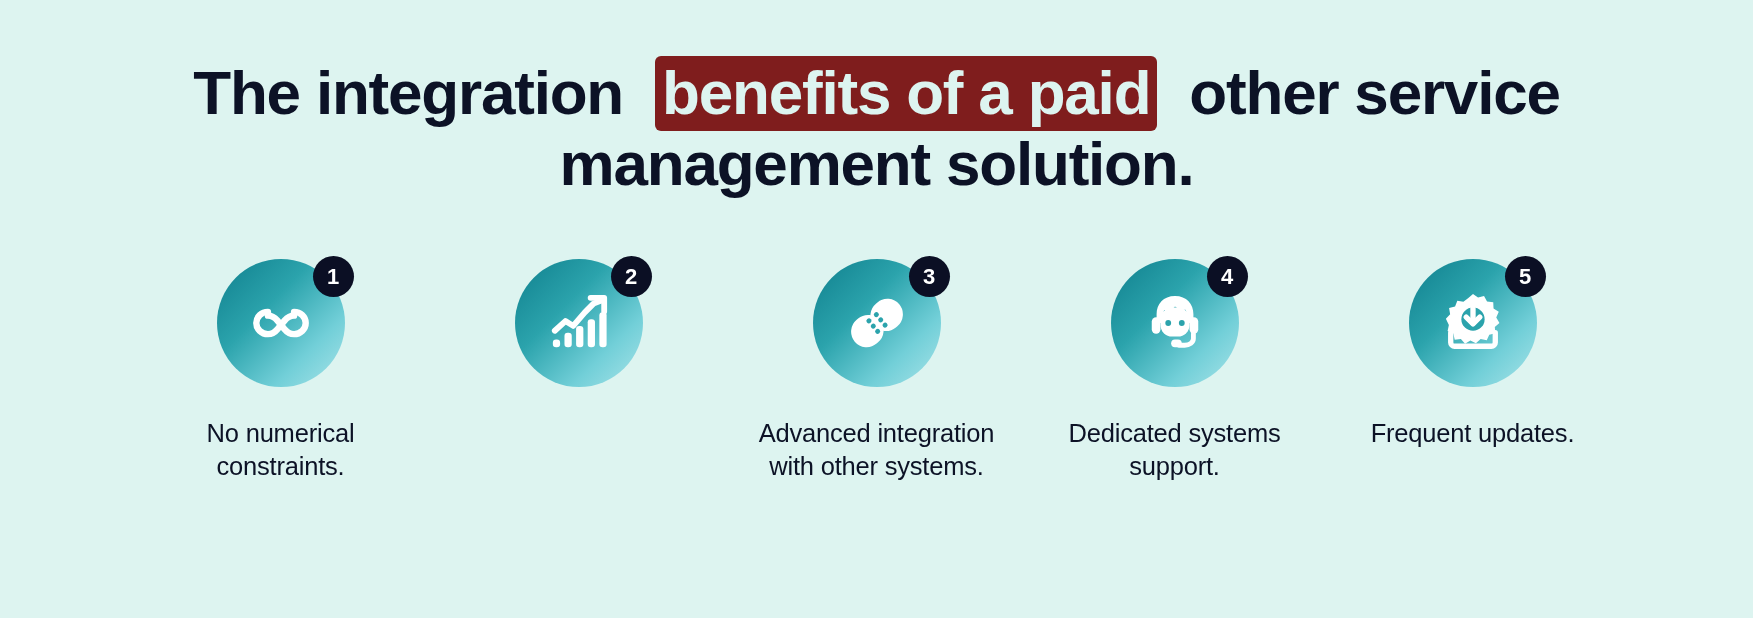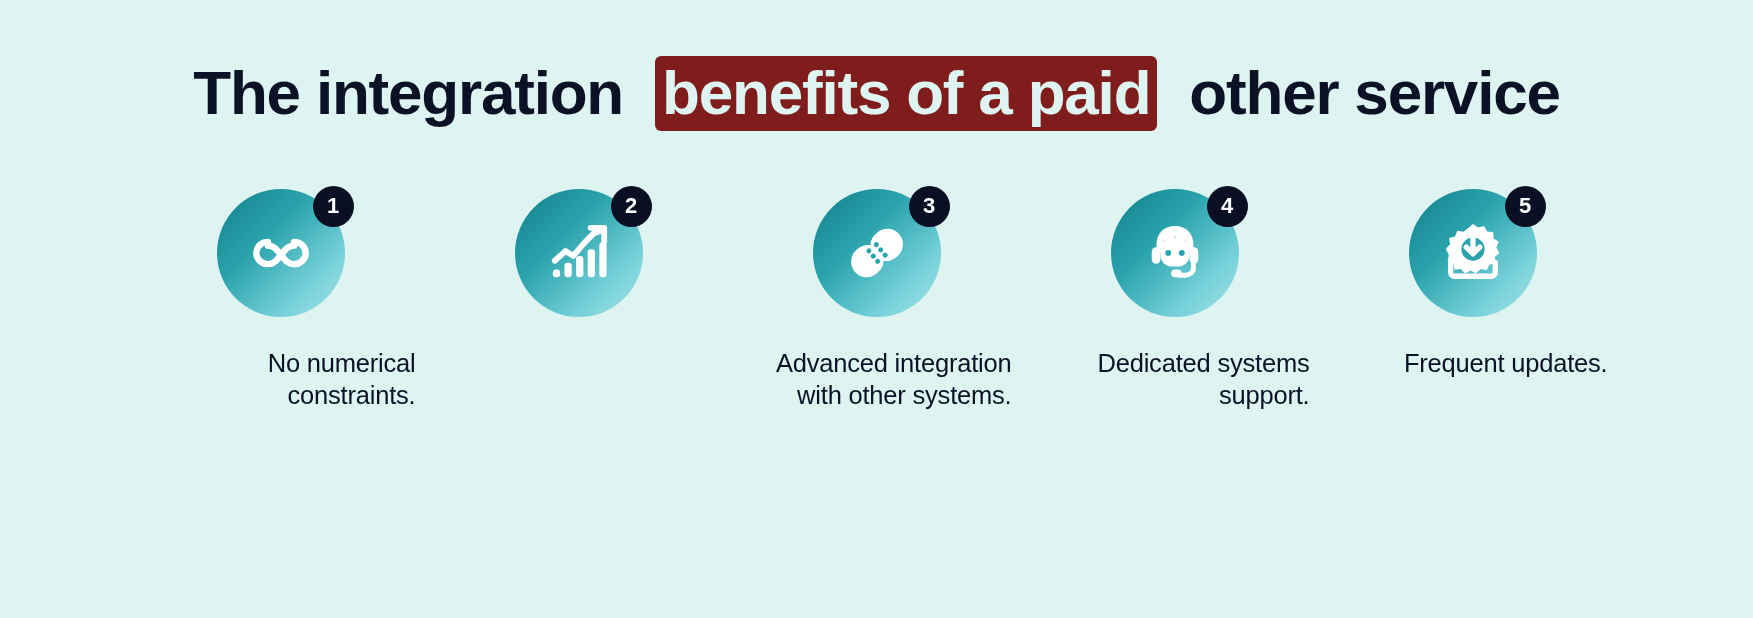--- a/index.html
+++ b/index.html
@@ -102,35 +102,36 @@
     display: flex;
     align-items: center;
     justify-content: center;
     line-height: 1;
     letter-spacing: -0.3px;
   }
 
   .caption {
     margin-top: 30px;
     width: 270px;
-    text-align: right;
+    text-align: center;
     font-size: 25.5px;
     line-height: 1.28;
     font-weight: 400;
     color: #0c1226;
     letter-spacing: -0.2px;
   }
 </style>
 </head>
 <body>
 
 <div class="banner">
 
   <h1 class="heading">
     <span>The integration </span><span class="hl">benefits of a paid</span><span> other service</span><br>
+    <span>management solution.</span>
   </h1>
 
   <div class="features">
 
     <div class="feature">
       <div class="icon-wrap">
         <div class="icon-circle">
           <svg viewBox="0 0 64 64">
             <path d="M18.5 20.5c-6.6 0-12 5.2-12 11.5s5.4 11.5 12 11.5c4.6 0 7.9-2.6 10.3-5.6L32 33.9l-3.9-4.6c-2.2-2.6-5.3-4.9-9.6-4.9z" fill="none" stroke="#ffffff" stroke-width="6.6" stroke-linecap="round" stroke-linejoin="round"></path>
             <path d="M45.5 20.5c6.6 0 12 5.2 12 11.5s-5.4 11.5-12 11.5c-4.6 0-7.9-2.6-10.3-5.6L32 33.9l3.9-4.6c2.2-2.6 5.3-4.9 9.6-4.9z" fill="none" stroke="#ffffff" stroke-width="6.6" stroke-linecap="round" stroke-linejoin="round"></path>

